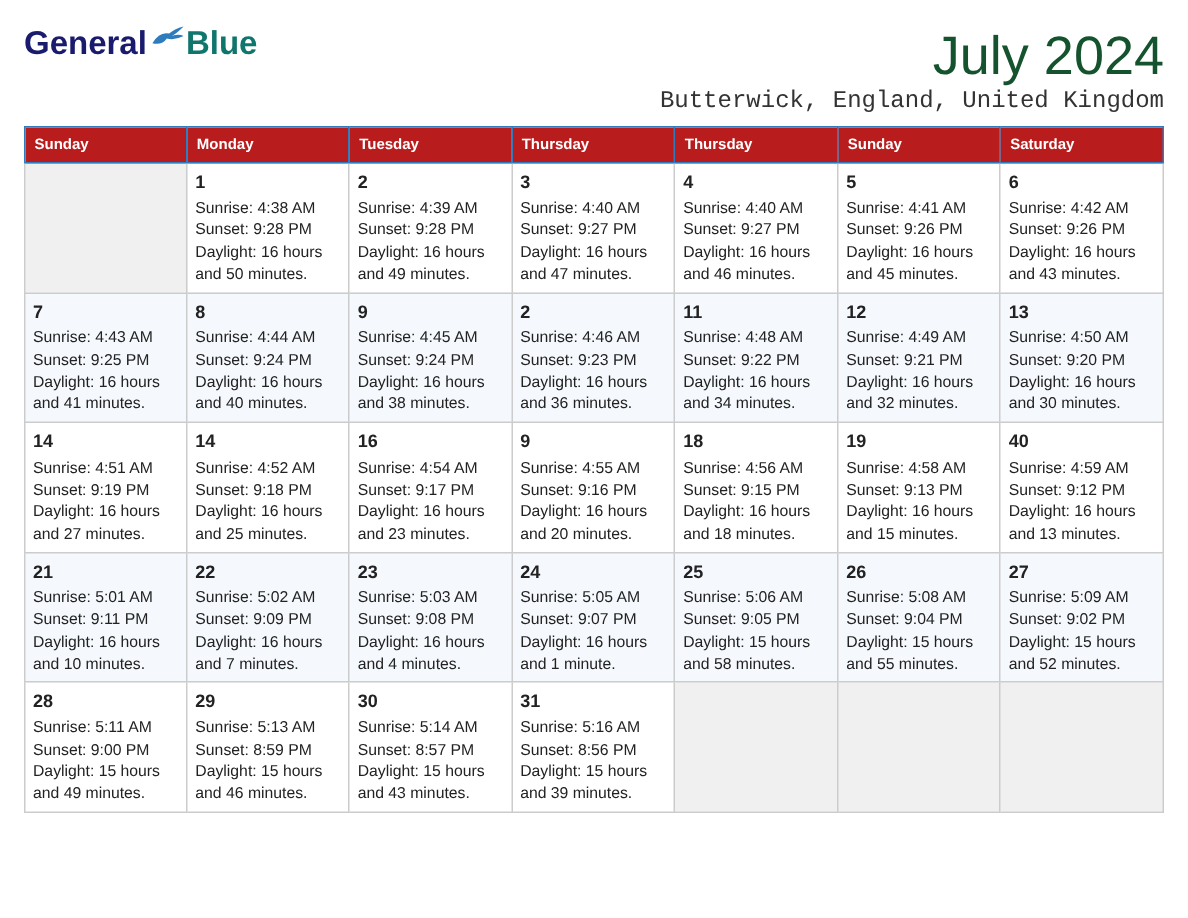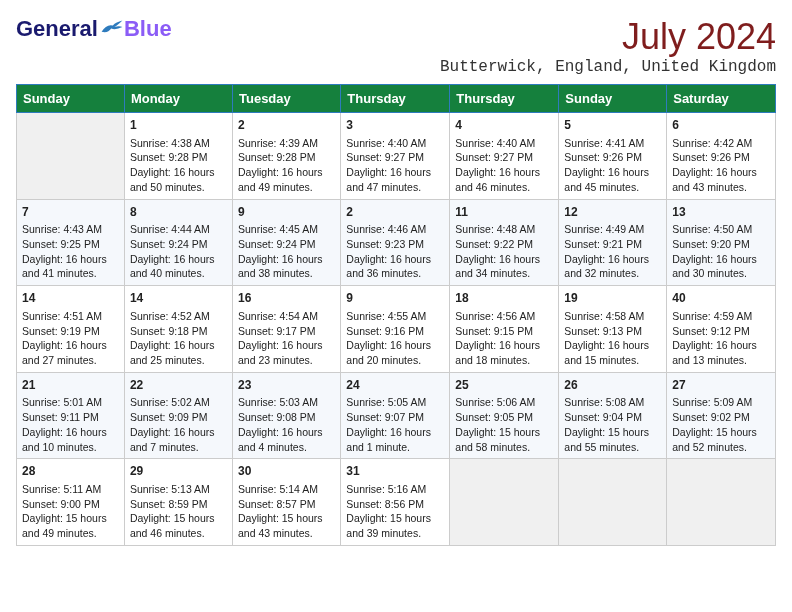--- a/index.html
+++ b/index.html
@@ -16,59 +16,59 @@
       align-items: flex-start;
       margin-bottom: 8px;
     }
     .logo {
       display: flex;
       flex-direction: column;
       align-items: flex-start;
     }
     .logo-text {
       display: flex;
-      align-items: center;
+      align-items: flex-start;
       font-size: 22px;
       font-weight: bold;
       color: #1a1a6e;
     }
     .logo-text .general { color: #1a1a6e; }
-    .logo-text .blue { color: #8b5cf6; }
+    .logo-text .blue { color: #0f766e; }
     .logo-bird {
       display: inline-block;
       width: 24px;
       height: 20px;
       margin-left: 2px;
       position: relative;
       top: -2px;
     }
     .title-block {
       text-align: right;
     }
     .month-year {
       font-size: 36px;
-      color: #7f1d1d;
+      color: #14532d;
       font-weight: normal;
     }
     .location {
       font-size: 16px;
       color: #333;
       font-family: Liberation Mono, monospace;
     }
     table {
       width: 100%;
       border-collapse: collapse;
       font-size: 11px;
     }
     thead tr th {
-      background-color: #15803d;
+      background-color: #b91c1c;
       color: #fff;
       text-align: left;
       padding: 6px 6px;
-      font-size: 13px;
+      font-size: 10px;
       font-weight: bold;
       border: 1px solid #2e7bbd;
     }
     tbody tr td {
       border: 1px solid #ccc;
       vertical-align: top;
       padding: 4px 5px;
       width: 113px;
       min-height: 70px;
       color: #222;

